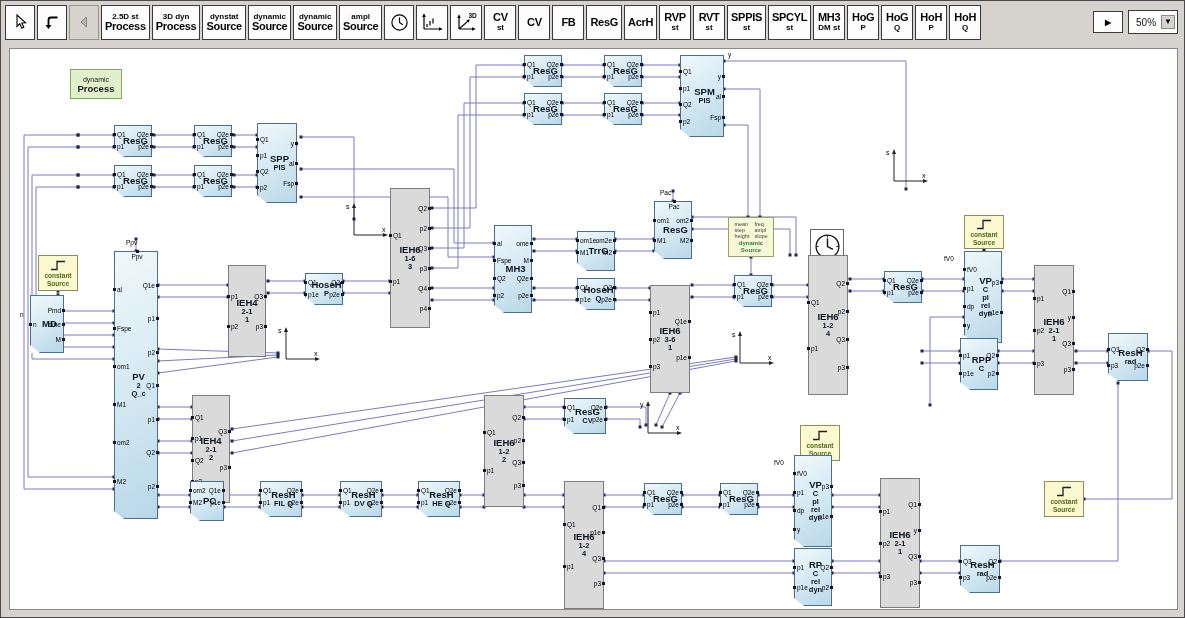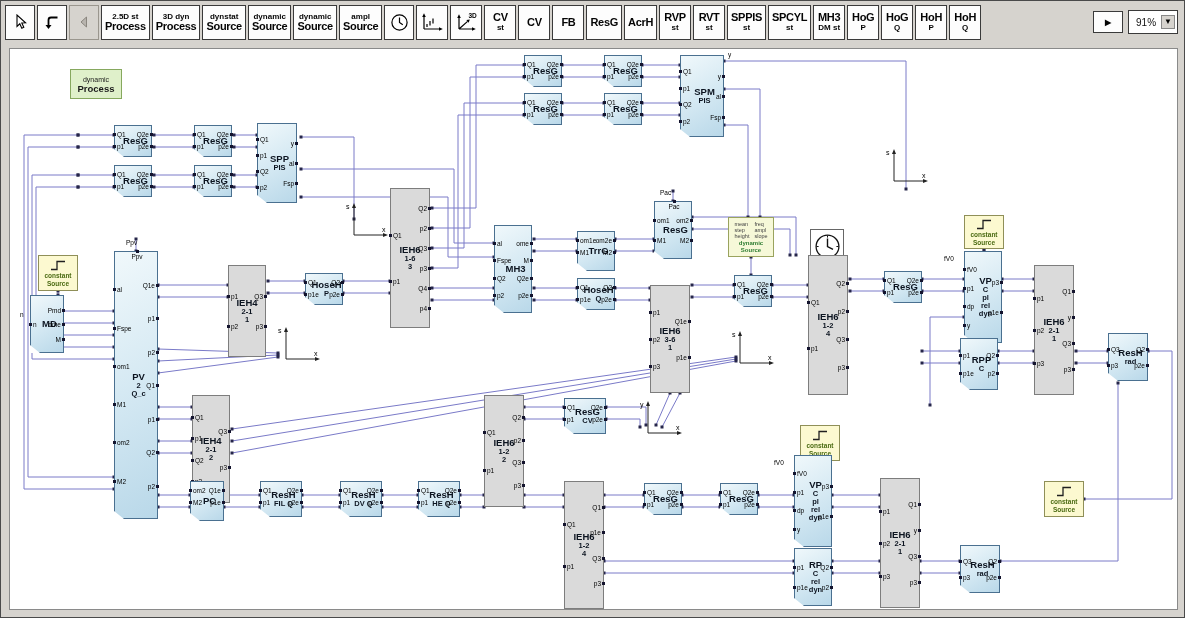--- a/index.html
+++ b/index.html
@@ -173,21 +173,21 @@
       </button>
       <button class="tbtn">
         <span class="bl">HoH</span>
         <span class="sl">Q</span>
       </button>
       <div class="tb-right">
       <button class="tbtn ico playb">
         <span class="sl">▶</span>
       </button>
       <div class="zoom">
-        <span class="zv">91%</span>
+        <span class="zv">50%</span>
         <span class="za">▼</span>
       </div>
     </div>
   </div>
   <div id="canvas">
     <svg id="wires" width="1169" height="560">
         <polyline points="552,16 594,16" fill="none" stroke="#7a7ac8" stroke-width="1"></polyline>
         <rect x="550.5" y="14.5" width="3" height="3" fill="#26264a"></rect>
         <rect x="592.5" y="14.5" width="3" height="3" fill="#26264a"></rect>
         <polyline points="552,28 594,28" fill="none" stroke="#7a7ac8" stroke-width="1"></polyline>

